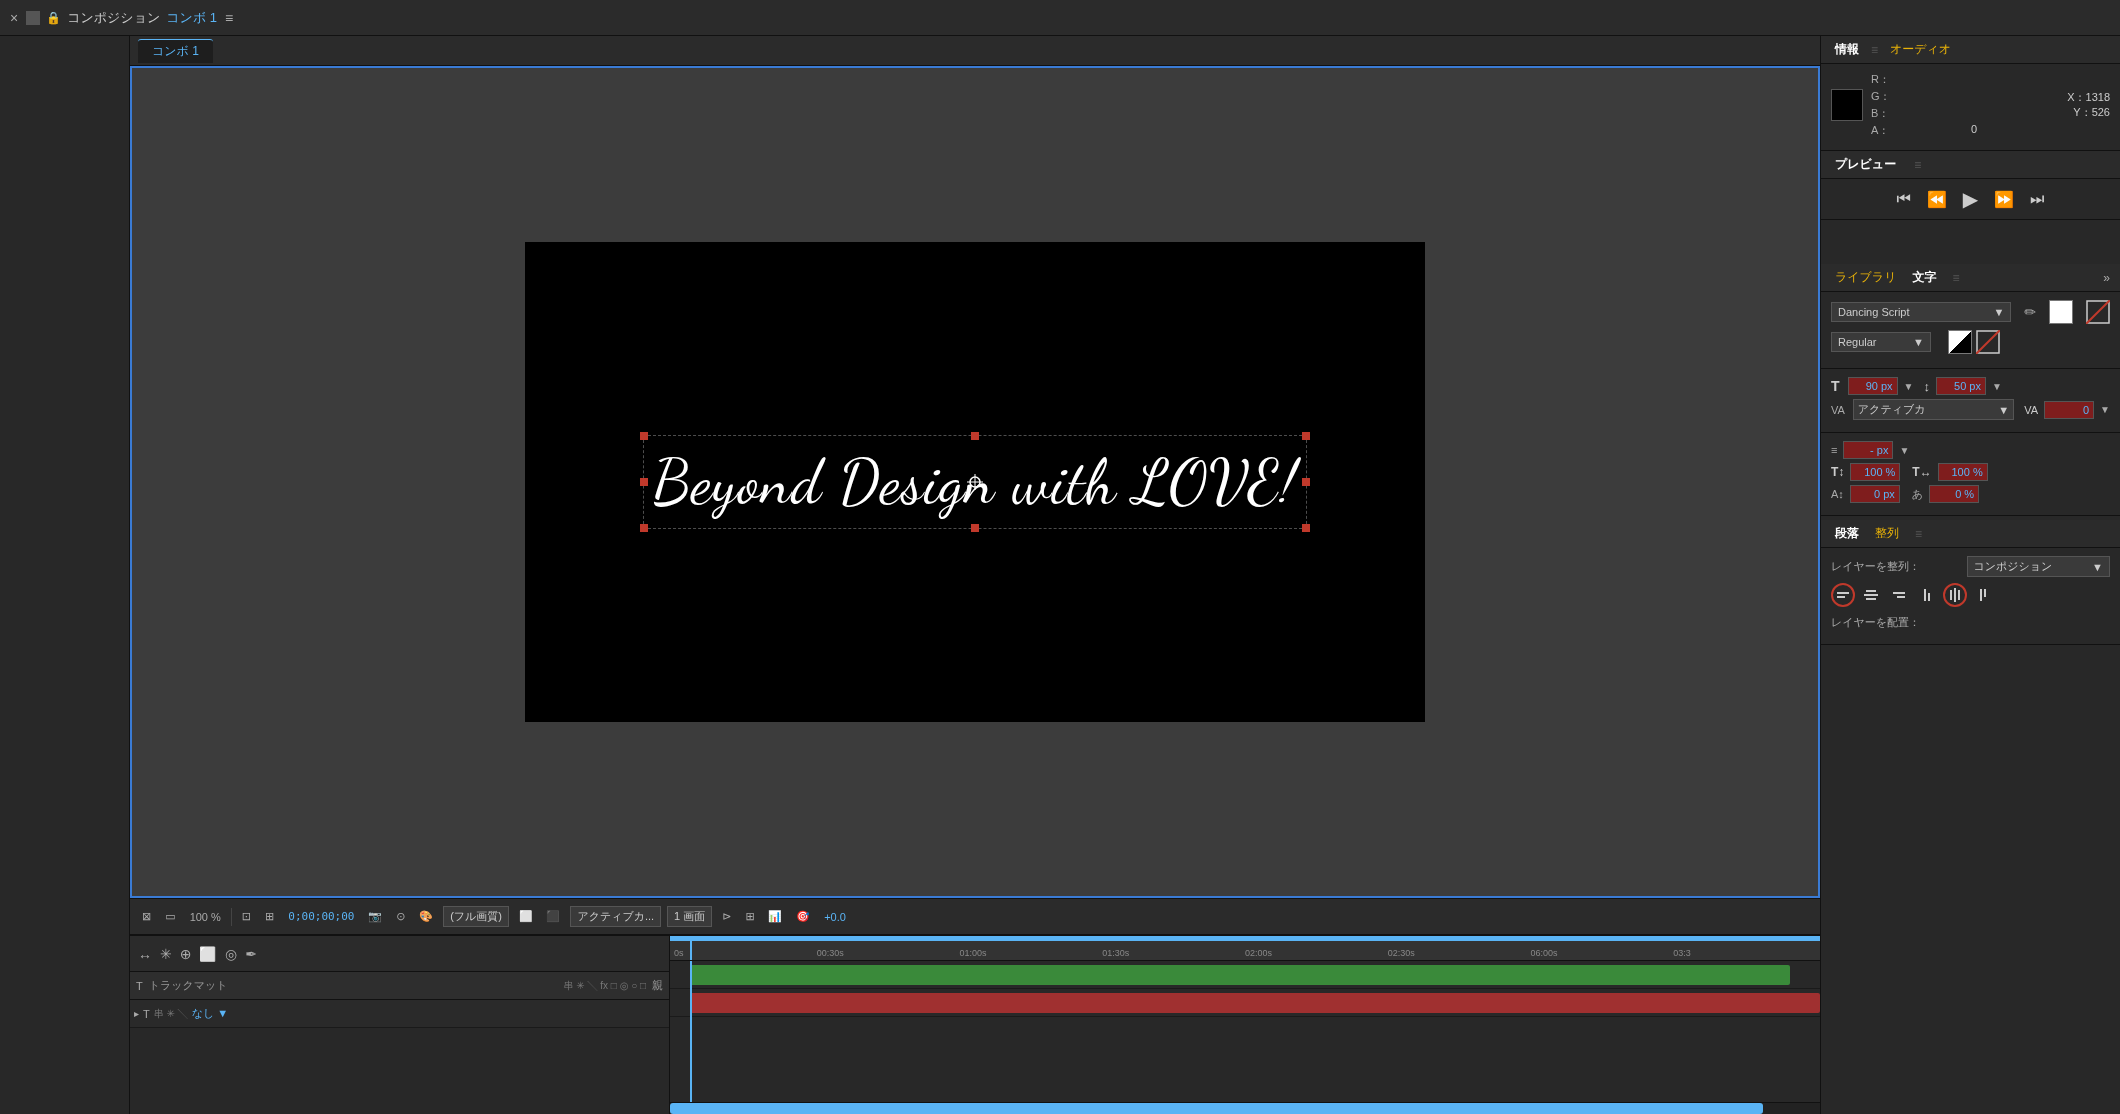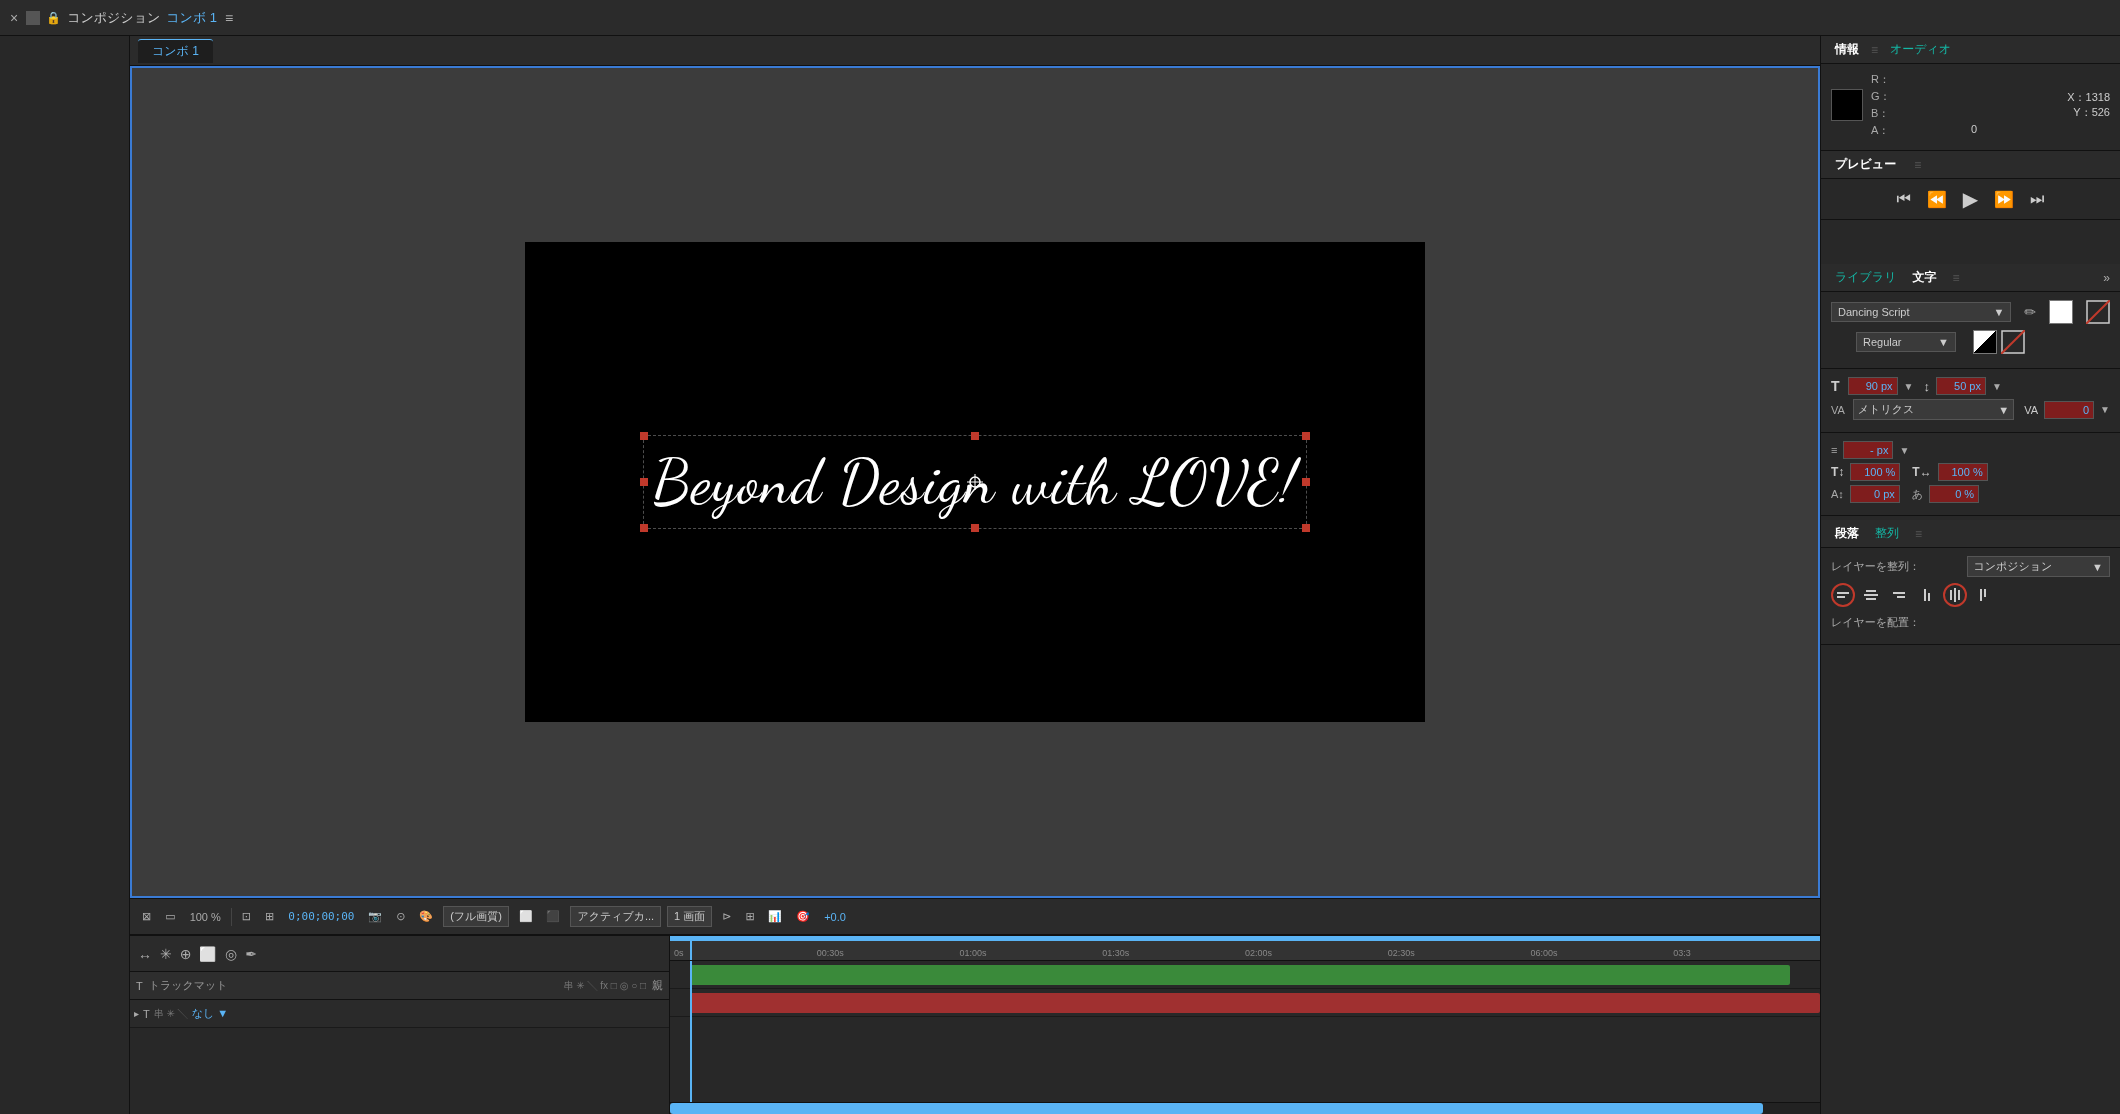--- a/index.html
+++ b/index.html
@@ -317,21 +317,21 @@
     .panel-header {
       height: 28px;
       background: #2b2b2b;
       display: flex;
       align-items: center;
       padding: 0 10px;
       gap: 8px;
       border-bottom: 1px solid #111;
     }
     .panel-tab {
-      color: #14b8a6;
+      color: #eab308;
       font-size: 12px;
       cursor: pointer;
       padding: 2px 4px;
     }
     .panel-tab.active { color: #fff; font-weight: bold; }
 
     .info-panel {
       padding: 8px 10px;
       border-bottom: 1px solid #111;
     }
@@ -421,21 +421,20 @@
       width: 100px;
       background: #3a3a3a;
       color: #ccc;
       border: 1px solid #555;
       padding: 3px 6px;
       font-size: 11px;
       display: flex;
       align-items: center;
       justify-content: space-between;
       cursor: pointer;
-      margin-left: 25px;
     }
     .color-swatch-small {
       width: 24px;
       height: 24px;
       background: white;
       border: 1px solid #777;
       cursor: pointer;
     }
     .char-value-row {
       display: flex;
@@ -741,21 +740,21 @@
           <div class="char-field-value">90 px</div>
           <span class="char-dropdown">▼</span>
           <span style="font-size:13px; color:#ccc; margin-left:4px;">↕</span>
           <div class="char-field-value">50 px</div>
           <span class="char-dropdown">▼</span>
         </div>
 
         <div class="char-value-row">
           <span style="font-size:11px; color:#aaa; margin-right:2px;">VA</span>
           <div class="font-select" style="flex:1; padding:2px 4px;">
-            <span>メトリクス</span>
+            <span>アクティブカ</span>
             <span>▼</span>
           </div>
           <span style="font-size:11px; color:#ccc; margin-left:4px;">VA</span>
           <div class="char-field-value">0</div>
           <span class="char-dropdown">▼</span>
         </div>
       </div>
 
       <div class="char-section">
         <div class="char-value-row">

